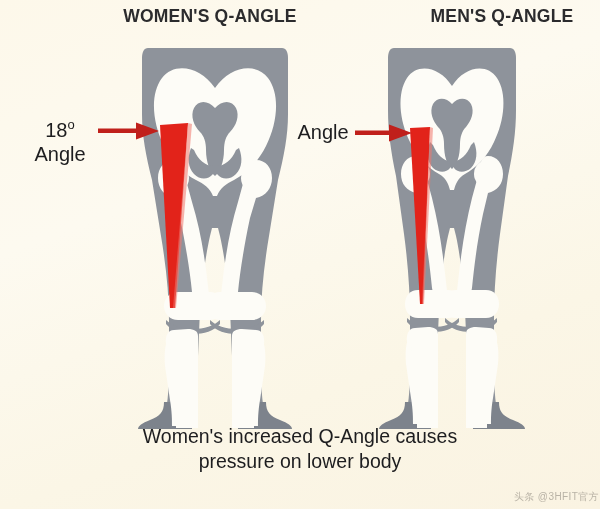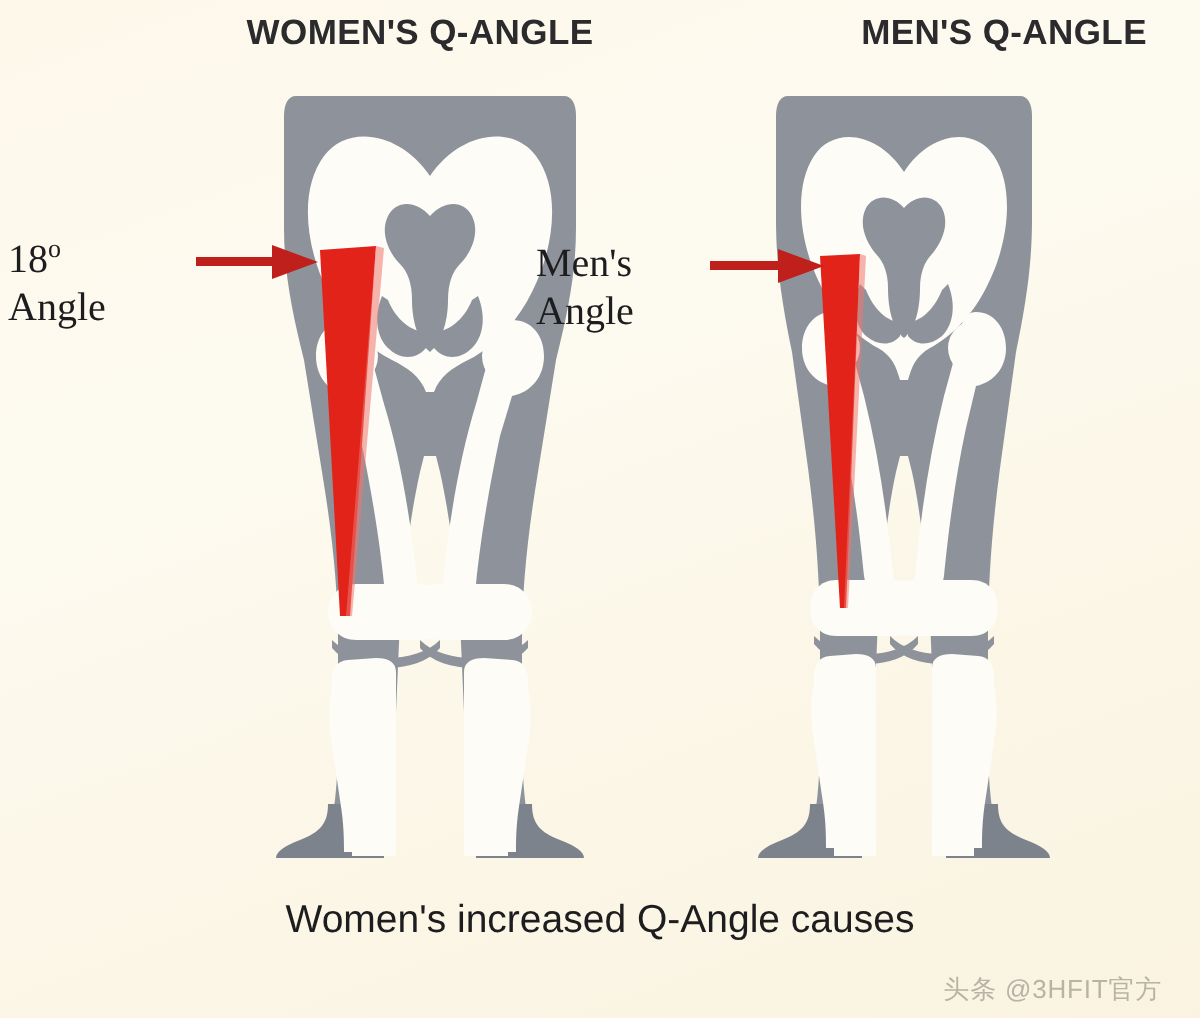--- a/index.html
+++ b/index.html
@@ -34,23 +34,22 @@
   }
   #title-women { left: 0; width: 420px; }
   #title-men   { left: 292px; width: 420px; }
 
   
   .callout {
     position: absolute;
     font-size: 20px;
     color: #1d1d1f;
     line-height: 1.22;
-    text-align: left;
+    text-align: center;
     white-space: nowrap;
-    font-family: Liberation Serif, serif;
   }
   #callout-women { left: 4px; top: 118px; width: 112px; }
   #callout-men   { left: 268px; top: 120px; width: 110px; }
   .callout .deg-line { display: block; }
   .callout .deg-val { font-size: 20px; }
   .callout .deg-sym {
     font-size: 13px;
     vertical-align: super;
     line-height: 0;
   }
@@ -62,35 +61,35 @@
 
   
   .figure { position: absolute; top: 40px; }
   #figure-women { left: 130px; }
   #figure-men   { left: 372px; }
 
   
   #caption {
     position: absolute;
     left: 0;
-    top: 448px;
+    top: 424px;
     width: 600px;
     text-align: center;
     font-size: 19.5px;
     line-height: 1.3;
     color: #1d1d1f;
   }
   #caption .cap-line { display: block; }
 
   
   #watermark {
     position: absolute;
-    right: 19px;
+    right: 1px;
     bottom: 5px;
-    font-size: 13px;
+    font-size: 10px;
     color: #b9b3a6;
     letter-spacing: 0.4px;
     white-space: nowrap;
   }
 </style>
 </head>
 <body>
 
 <div id="stage">
 
@@ -329,23 +328,23 @@
       <polygon points="34,1.5 57,10 34,18.5" fill="#c0201b"></polygon>
     </svg>
   </div>
 
   <div class="callout" id="callout-women">
     <span class="deg-line"><span class="deg-val">18</span><span class="deg-sym">o</span></span>
     <span class="deg-line">Angle</span>
   </div>
 
   <div class="callout" id="callout-men">
-    <span class="deg-line">Men's</span>
     <span class="deg-line">Angle</span>
   </div>
 
   <div id="caption">
     <span class="cap-line">Women's increased Q-Angle causes</span>
+    <span class="cap-line">pressure on lower body</span>
   </div>
 
   <div id="watermark">头条 @3HFIT官方</div>
 
 </div>
 
 </body></html>

